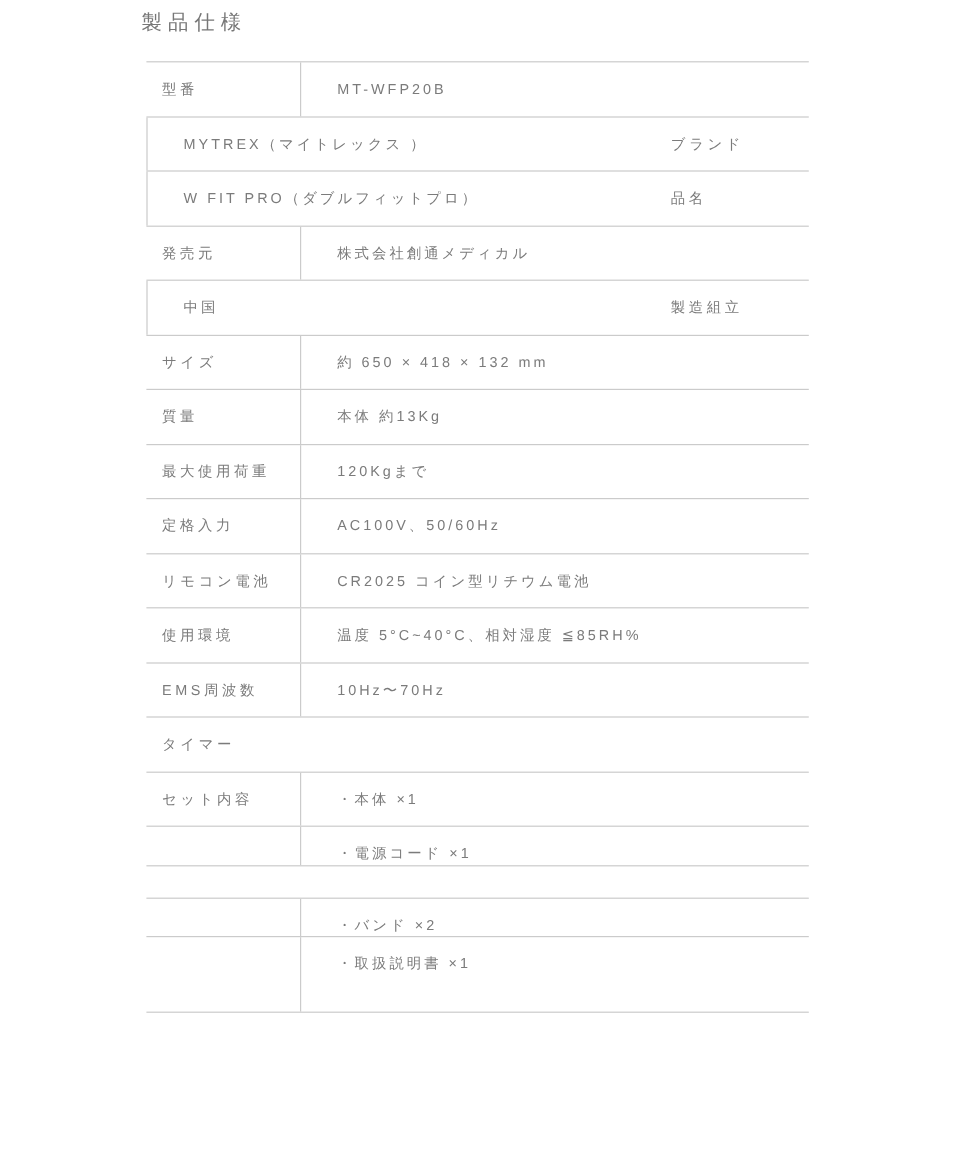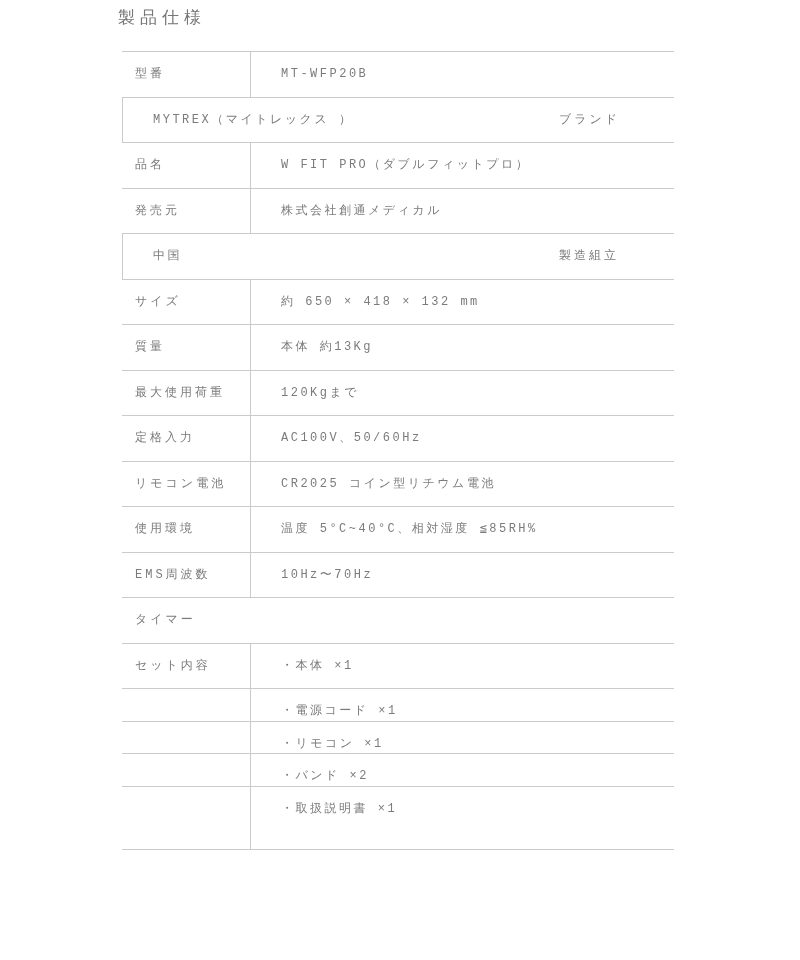--- a/index.html
+++ b/index.html
@@ -10,21 +10,20 @@
     height: 960px;
     overflow: hidden;
     font-family: "Liberation Sans", "DejaVu Sans", sans-serif;
   }
   .page {
     position: relative;
     width: 784px;
     height: 960px;
     padding-top: 7px;
     box-sizing: border-box;
-    font-family: Liberation Mono, monospace;
   }
   .title {
     margin: 0 0 0 118px;
     font-size: 17px;
     font-weight: 400;
     color: #777777;
     letter-spacing: 5px;
     line-height: 24px;
   }
   .spec-table {
@@ -70,22 +69,22 @@
     <div class="cell label">型番</div>
     <div class="cell value">MT-WFP20B</div>
   </div>
 
   <div class="spec-row">
     <div class="cell value">MYTREX（マイトレックス ）</div>
     <div class="cell label">ブランド</div>
   </div>
 
   <div class="spec-row">
+    <div class="cell value">W FIT PRO（ダブルフィットプロ）</div>
     <div class="cell label">品名</div>
-    <div class="cell value">W FIT PRO（ダブルフィットプロ）</div>
   </div>
 
   <div class="spec-row">
     <div class="cell label">発売元</div>
     <div class="cell value">株式会社創通メディカル</div>
   </div>
 
   <div class="spec-row">
     <div class="cell value">中国</div>
     <div class="cell label">製造組立</div>
@@ -136,21 +135,20 @@
     <div class="cell value">・本体 ×1</div>
   </div>
 
   <div class="spec-row">
     <div class="cell label"></div>
     <div class="cell value">・電源コード ×1</div>
   </div>
 
   <div class="spec-row">
     <div class="cell label"></div>
-    <div class="cell value">・リモコン ×1</div>
   </div>
 
   <div class="spec-row">
     <div class="cell label"></div>
     <div class="cell value">・バンド ×2</div>
   </div>
 
   <div class="spec-row">
     <div class="cell label"></div>
     <div class="cell value">・取扱説明書 ×1</div>

